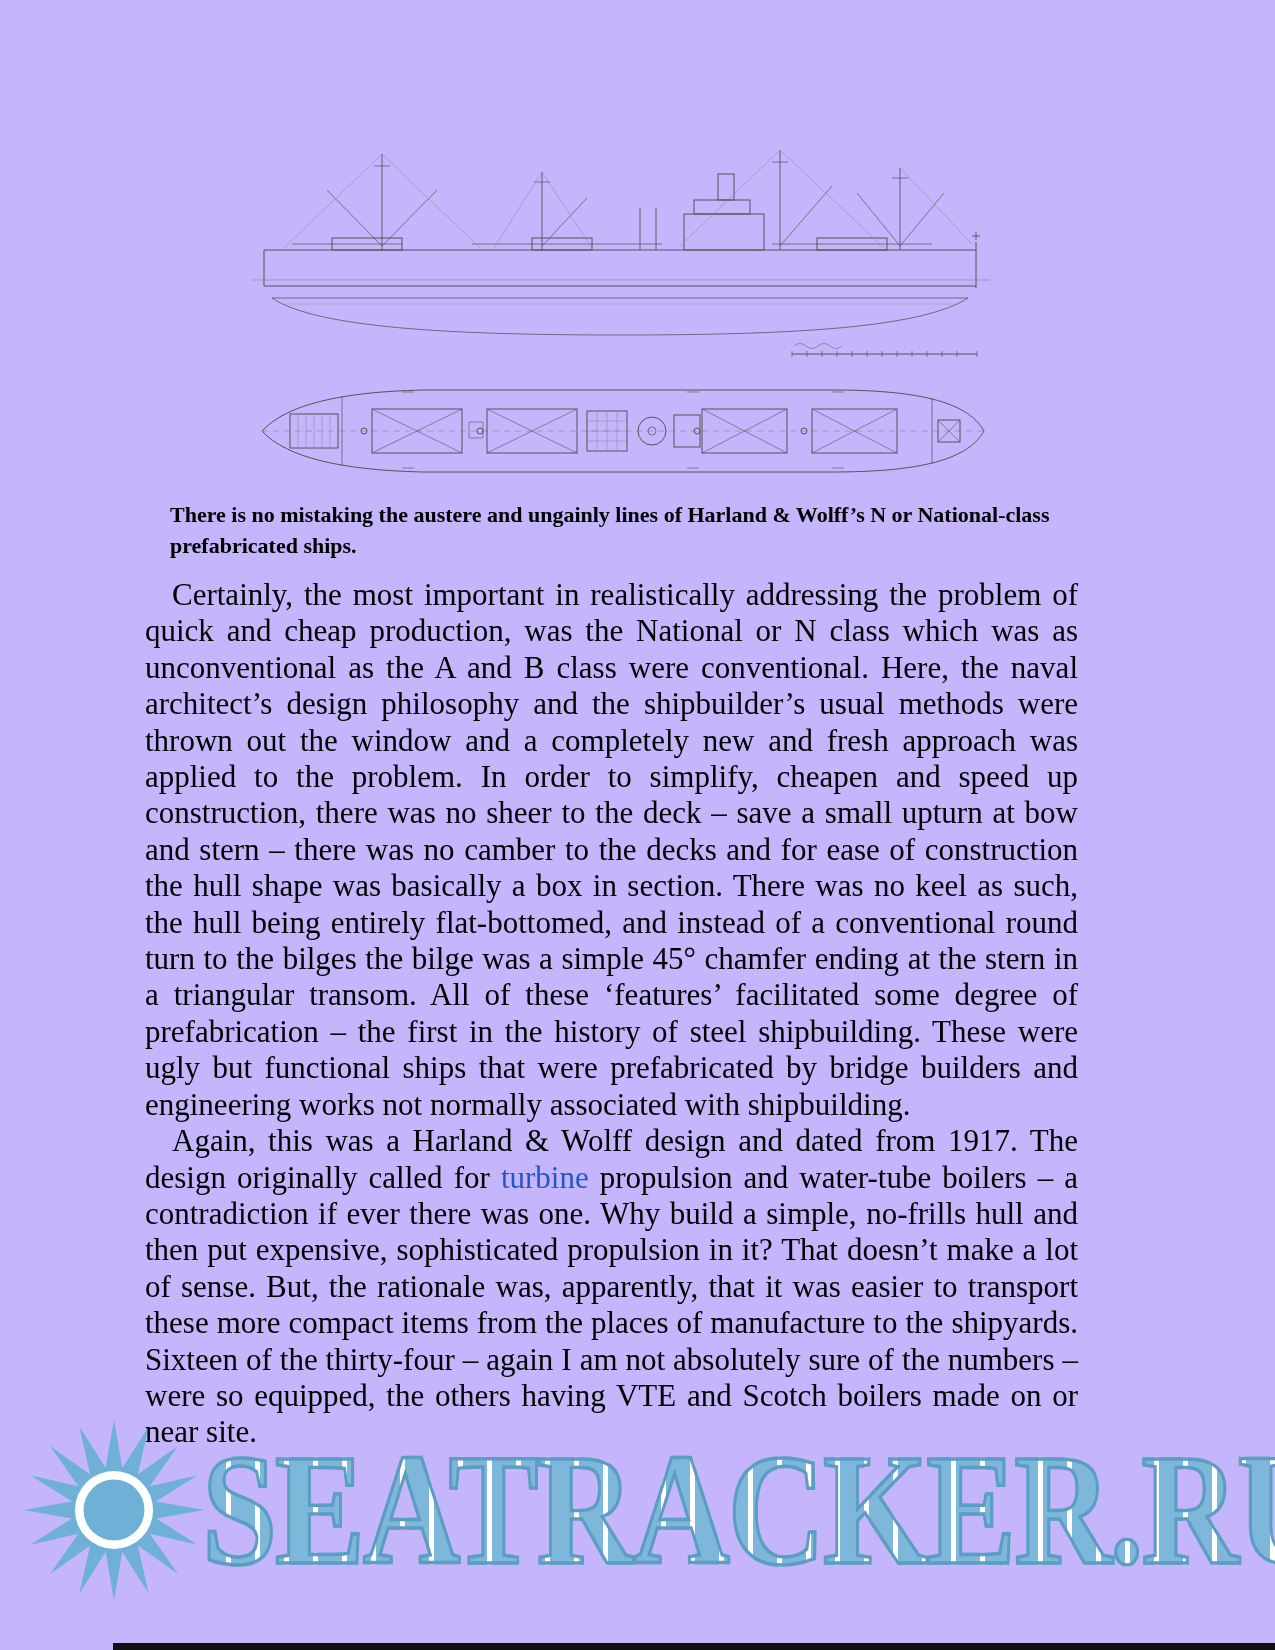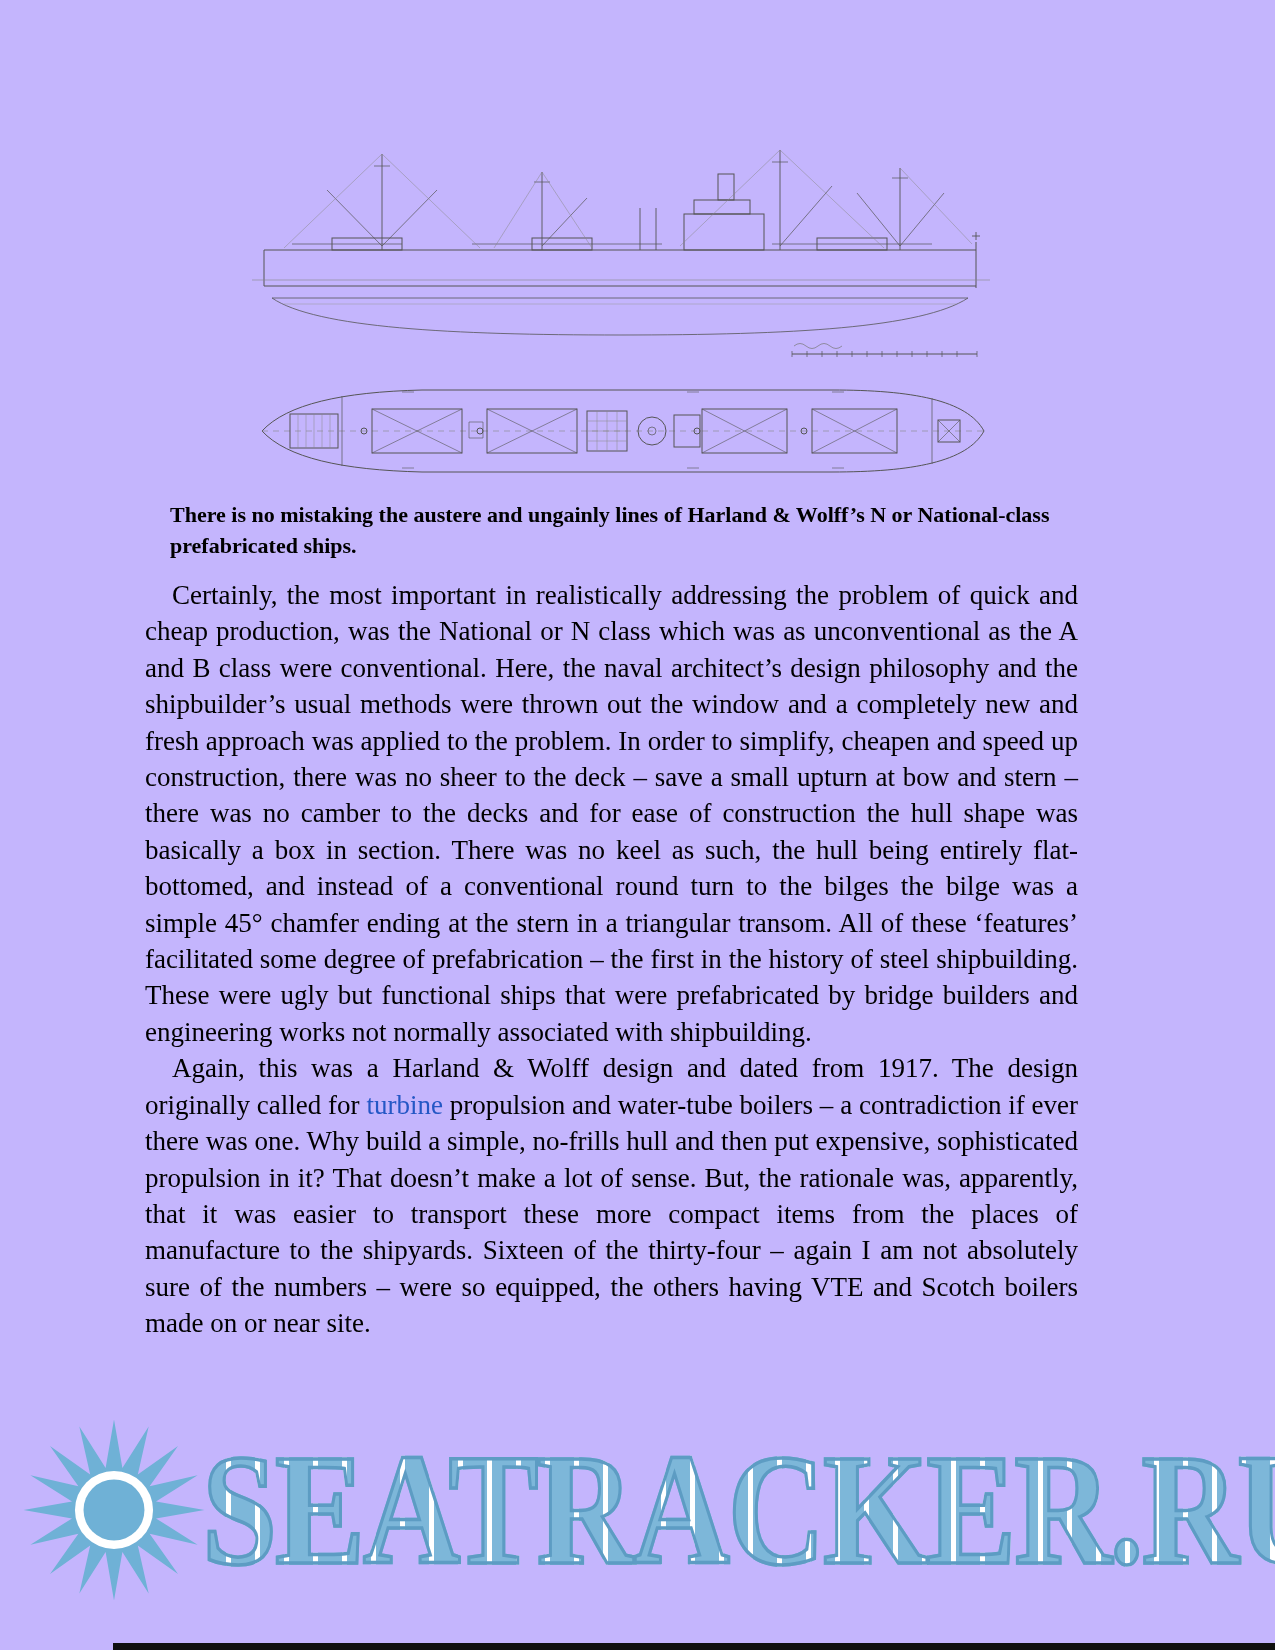--- a/index.html
+++ b/index.html
@@ -23,21 +23,21 @@
     width:890px;
     font-weight:bold;
     font-size:22px;
     line-height:31px;
   }
   
   .body-text{
     position:relative;
     z-index:2;
     margin:16px 197px 0 145px;
-    font-size:27px;
+    font-size:31px;
     line-height:36.4px;
     text-align:justify;
   }
   .body-text p{
     margin:0;
     text-indent:27px;
   }
   .inline-link{
     color:#2457c5;
     text-decoration:none;

